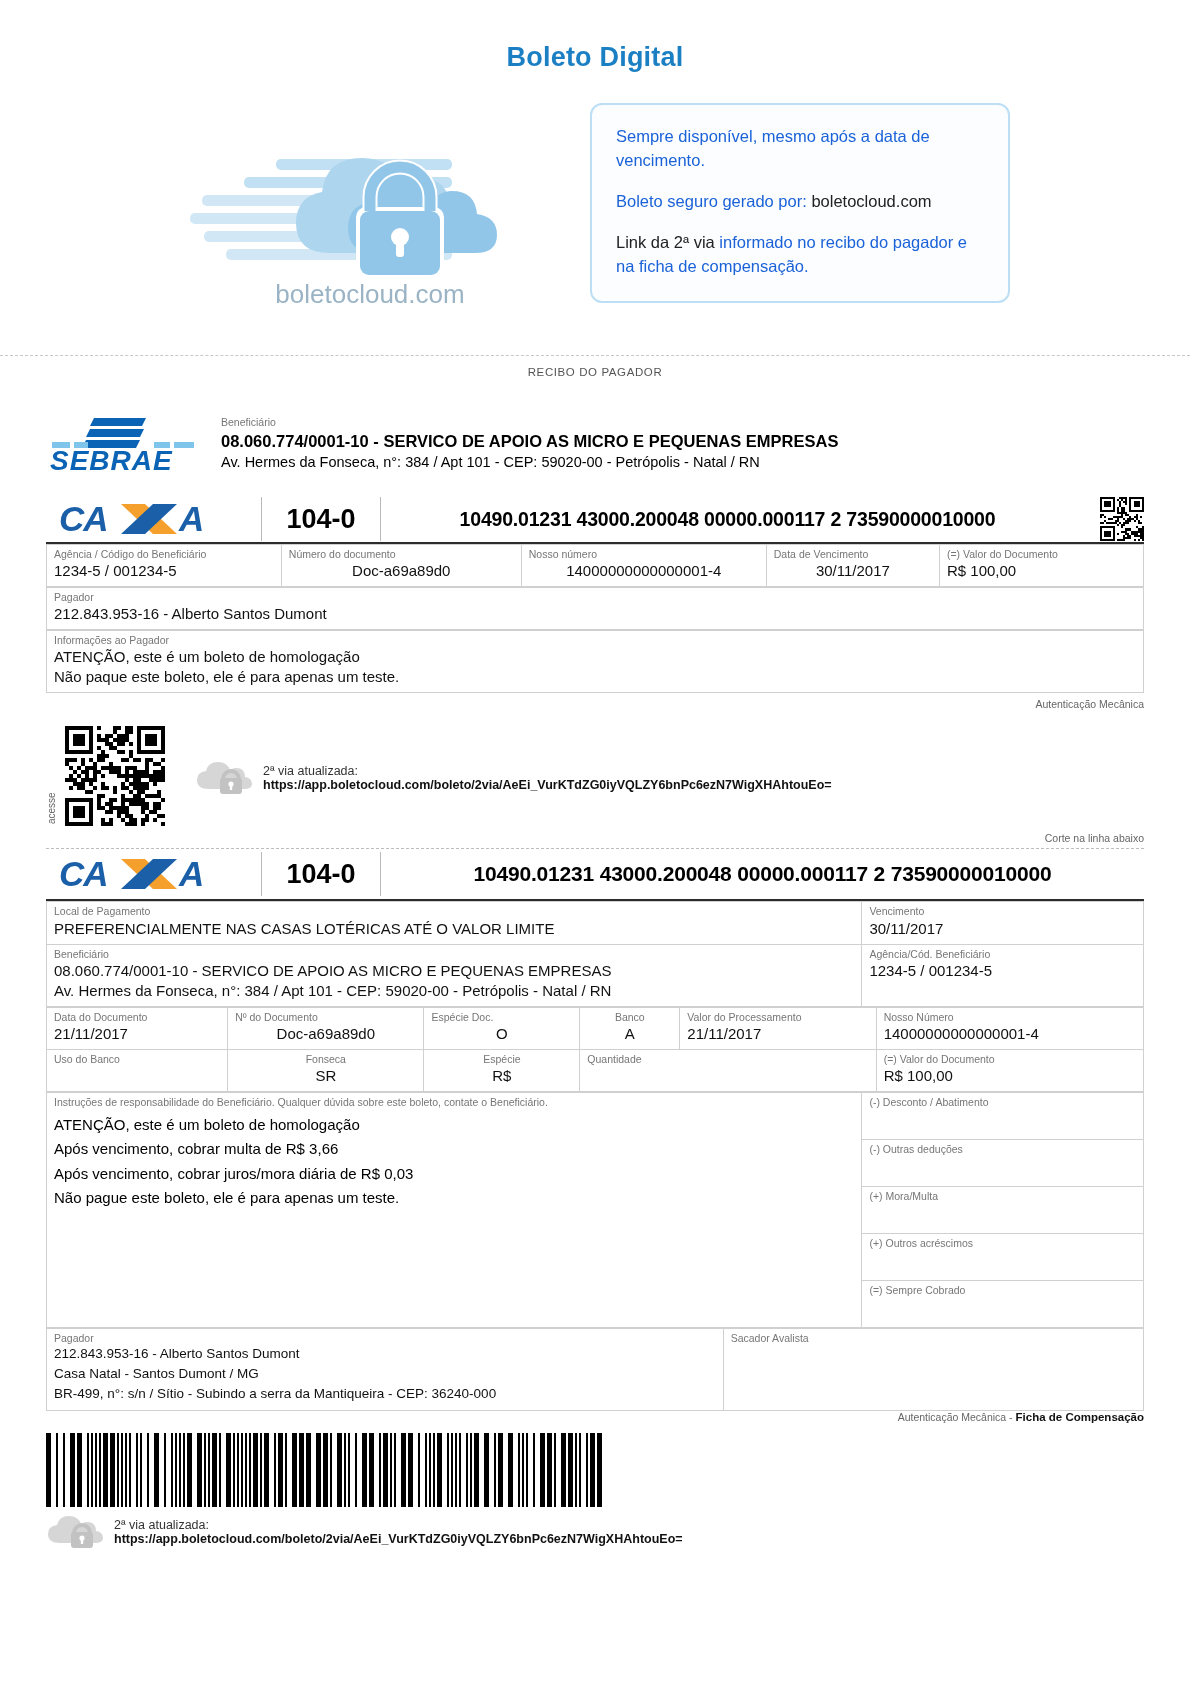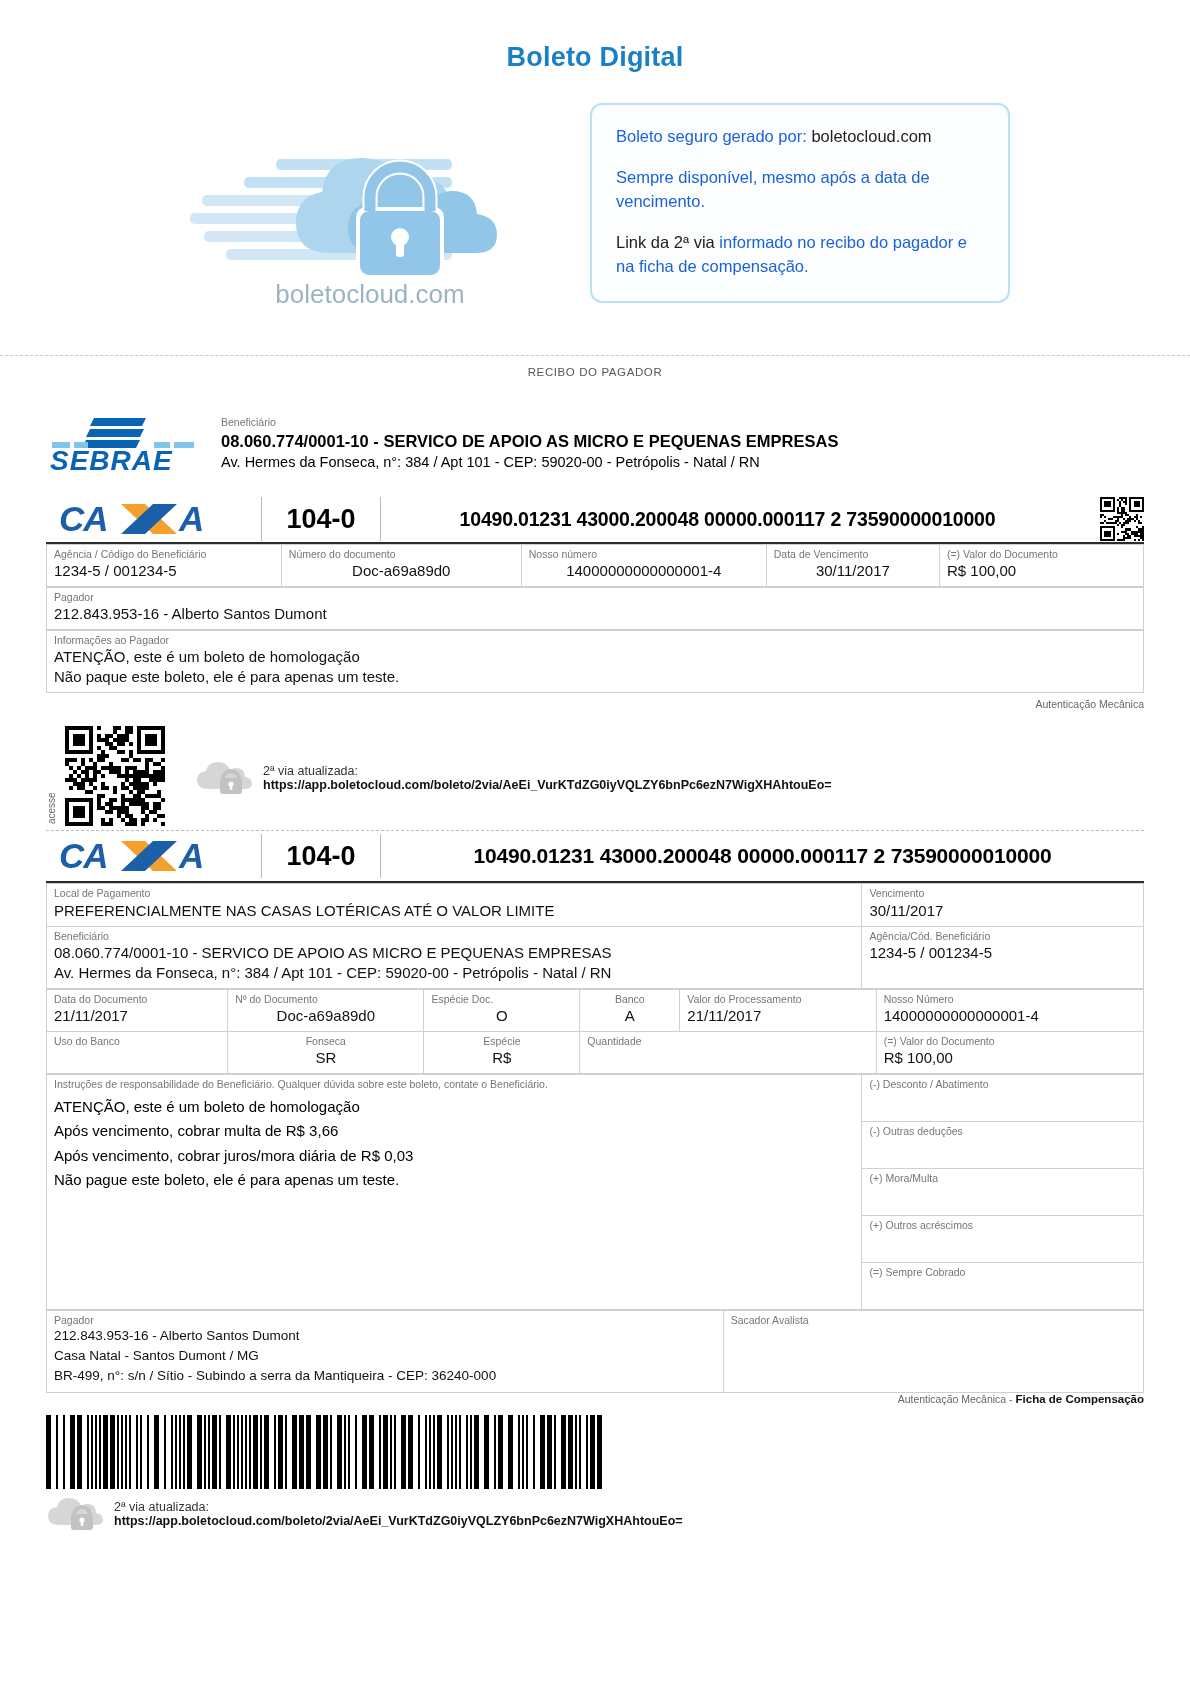--- a/index.html
+++ b/index.html
@@ -146,22 +146,22 @@
           <path d="M190 108 v-14 a30 30 0 0 1 60 0 v14" fill="none" stroke="#8cc4e8" stroke-width="11"></path>
           <rect x="180" y="108" width="80" height="64" rx="9" fill="#8cc4e8"></rect>
           <circle cx="220" cy="134" r="9" fill="#ffffff"></circle>
           <rect x="216" y="134" width="8" height="20" rx="3" fill="#ffffff"></rect>
         </g>
         <text x="190" y="200" text-anchor="middle" font-family="Liberation Sans, sans-serif" font-size="26" fill="#9ab4c6">boletocloud.com</text>
       </svg>
     </div>
 
     <div class="infobox">
+      <p>Sempre disponível, mesmo após a data de vencimento.</p>
       <p><span>Boleto seguro gerado por: </span><span class="dark">boletocloud.com</span></p>
-      <p>Sempre disponível, mesmo após a data de vencimento.</p>
       <p><span class="dark">Link da 2ª via </span><span>informado no recibo do pagador e na ficha de compensação.</span></p>
     </div>
   </div>
 
   <hr class="sep-dash">
   <div class="recibo-title">RECIBO DO PAGADOR</div>
 
   <div class="wrap">
 
     <div class="benef-row">
@@ -1337,20 +1337,21 @@
             <rect x="34.8" y="23" width="2.4" height="6" fill="#ffffff"></rect>
           </svg>
         </div>
         <div>
           <div class="via2-t1">2ª via atualizada:</div>
           <div class="via2-t2">https://app.boletocloud.com/boleto/2via/AeEi_VurKTdZG0iyVQLZY6bnPc6ezN7WigXHAhtouEo=</div>
         </div>
       </div>
     </div>
 
+    <div class="corte">Corte na linha abaixo</div>
   </div>
 
   <hr style="border:0;border-top:1px dashed #bdbdbd;margin:4px 46px 0 46px;">
 
   <div class="wrap">
 
     <div class="bankline second">
       <div class="caixa">
         <svg viewBox="0 0 190 38" xmlns="http://www.w3.org/2000/svg">
           <text x="0" y="31" font-family="Liberation Sans, sans-serif" font-size="35" font-weight="bold" font-style="italic" fill="#1a5fa8" letter-spacing="-1">CA</text>

